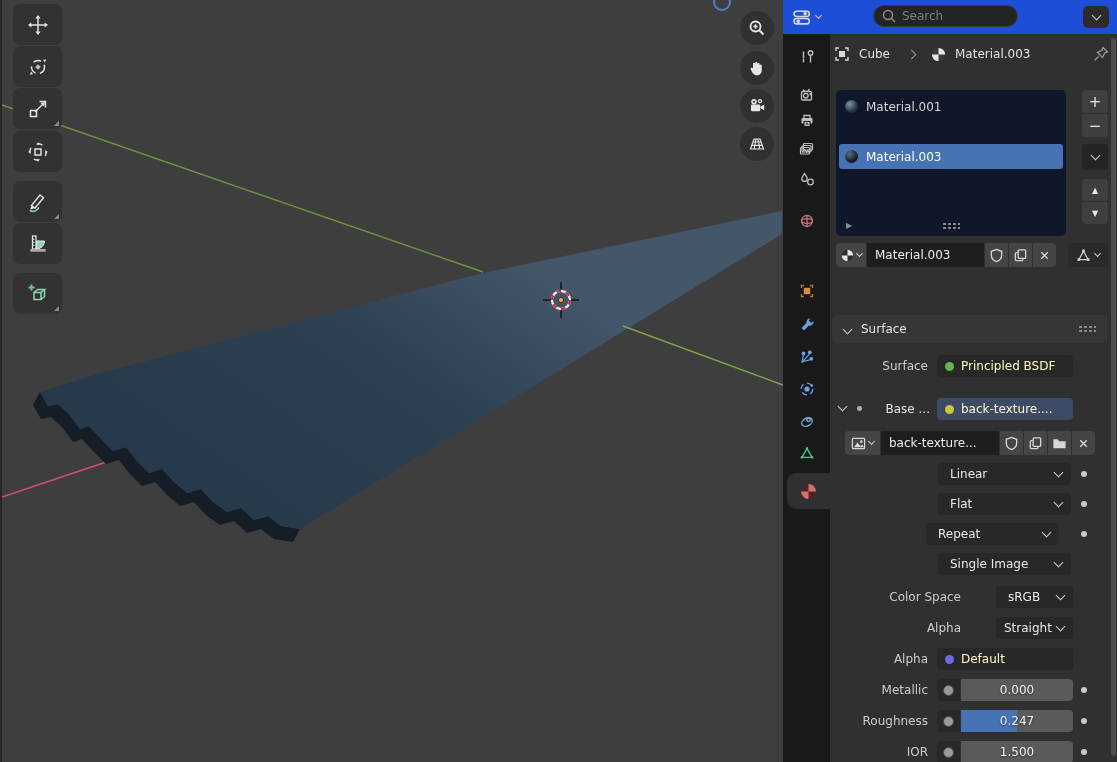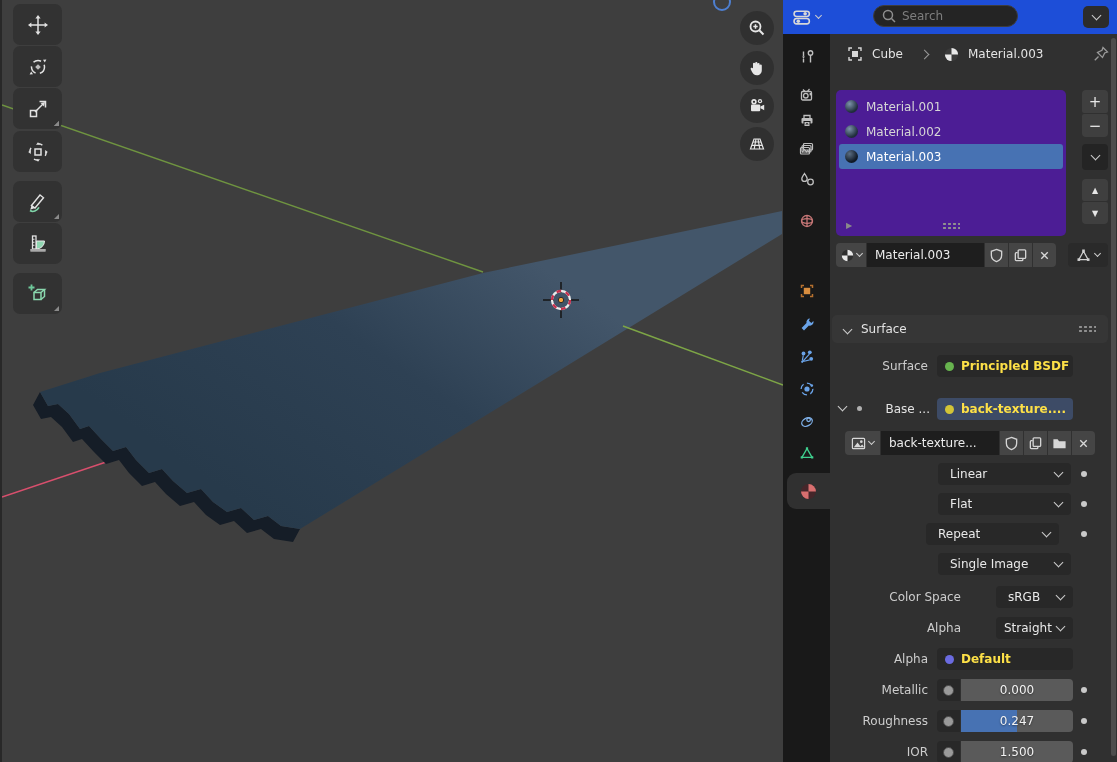--- a/index.html
+++ b/index.html
@@ -33,35 +33,35 @@
   .tab.sel{background:#303030;border-radius:9px 0 0 9px;left:4px;width:43px;height:36px;}
   .content{position:absolute;left:47px;top:34px;width:287px;height:728px;background:#303030;}
   
   .cv{display:inline-block;width:6px;height:6px;border-right:1.6px solid #cdcdcd;border-bottom:1.6px solid #cdcdcd;}
   .cv.d{transform:rotate(45deg) ;margin-top:-3px;}
   .cv.r{transform:rotate(-45deg);}
   .cv.s{width:4px;height:4px;border-width:1.3px;}
   .grip{width:18px;height:8px;background-image:radial-gradient(circle,#909090 1.1px,transparent 1.3px);background-size:5px 4px;}
   .lab{position:absolute;left:0;width:98px;text-align:right;color:#cdcdcd;line-height:22px;white-space:nowrap;}
   .lab.lft{text-align:right;left:11px;width:120px;}
-  .fld{position:absolute;height:22px;background:#282828;border-radius:4px;display:flex;align-items:center;color:#fde047;font-weight:bold;}
+  .fld{position:absolute;height:22px;background:#282828;border-radius:4px;display:flex;align-items:center;color:#fef9c3;}
   .drop{position:absolute;height:22px;background:#282828;border-radius:4px;display:flex;align-items:center;color:#e9e9e9;padding:0 9px 0 12px;box-sizing:border-box;}
   .drop .cv{margin-left:auto;}
   .sock{position:absolute;width:23px;height:22px;background:#282828;border-radius:4px 0 0 4px;display:flex;align-items:center;justify-content:center;}
   .sockdot{width:9px;height:9px;border-radius:50%;background:#9a9a9a;border:1.5px solid #4a4a4a;}
   .slider{position:absolute;left:131px;width:112px;height:22px;background:#5a5a5a;border-radius:0 4px 4px 0;overflow:hidden;}
   .slider .fill{position:absolute;left:0;top:0;bottom:0;background:#4772b3;}
   .slider .val{position:absolute;inset:0;display:flex;align-items:center;justify-content:center;color:#f2f2f2;text-shadow:0 1px 2px rgba(0,0,0,.45);}
   .adot{position:absolute;left:251px;top:8px;width:6px;height:6px;border-radius:50%;background:#c9c9c9;}
   .ndot{width:9px;height:9px;border-radius:50%;margin:0 7px 0 8px;flex:0 0 auto;}
   .ibtn{position:absolute;height:24px;background:#454545;display:flex;align-items:center;justify-content:center;}
   .namefld{position:absolute;height:24px;background:#1e1e1e;color:#ececec;display:flex;align-items:center;padding-left:8px;box-sizing:border-box;white-space:nowrap;overflow:hidden;}
   .panelhdr{position:absolute;left:2px;width:276px;height:28px;background:#363636;border-radius:5px;display:flex;align-items:center;color:#e3e3e3;}
   .panelhdr .grip{margin-left:auto;margin-right:12px;}
-  .listbox{position:absolute;left:6px;top:56px;width:230px;height:146px;background:#4c1d95;border-radius:5px;}
+  .listbox{position:absolute;left:6px;top:56px;width:230px;height:146px;background:#0f172a;border-radius:5px;}
   .slotrow{position:absolute;left:3px;width:224px;height:25px;display:flex;align-items:center;padding-left:6px;box-sizing:border-box;color:#d6d6d6;border-radius:3px;}
   .slotrow.sel{background:#4772b3;color:#ffffff;}
   .sphere{width:13px;height:13px;border-radius:50%;background:radial-gradient(circle at 35% 30%,#7d93ab,#22303f 65%,#141d27);margin-right:8px;flex:0 0 auto;}
   .opbtn{position:absolute;left:252px;width:26px;background:#3f3f3f;border-radius:4px;color:#e6e6e6;display:flex;align-items:center;justify-content:center;}
   .bc{position:absolute;left:0;top:7px;width:287px;height:26px;display:flex;align-items:center;color:#e3e3e3;}
   .scrollbar{position:absolute;right:1px;top:4px;width:5px;height:718px;border-radius:3px;background:#4d4d4d;}
 </style>
 </head>
 <body>
 
@@ -329,21 +329,21 @@
         <svg width="17" height="17" viewBox="0 0 16 16">
             <circle cx="8" cy="8" r="7" fill="#45262a"></circle>
             <path d="M8 1a7 7 0 0 1 7 7H8z" fill="#d76f6f"></path>
             <path d="M8 15a7 7 0 0 1-7-7h7z" fill="#d76f6f"></path>
           </svg>
       </div>
     </div>
 
     <div class="content">
 
-      <div class="bc" style="padding-left:17px;box-sizing:border-box;">
+      <div class="bc" style="padding-left:4px;box-sizing:border-box;">
         <svg width="16" height="16" viewBox="0 0 16 16" style="margin-right:9px;">
             <g stroke="#d8d8d8" stroke-width="1.4" fill="none">
               <path d="M2 5V2h3M11 2h3v3M14 11v3h-3M5 14H2v-3"></path>
             </g>
             <rect x="5" y="5" width="6" height="6" fill="#d8d8d8"></rect>
           </svg>
         <span>Cube</span>
         <span class="cv r" style="margin:0 16px 0 18px;border-color:#9a9a9a;"></span>
         <svg width="15" height="15" viewBox="0 0 16 16" style="margin-right:9px;">
             <circle cx="8" cy="8" r="7" fill="#3a3a3a"></circle>
@@ -355,24 +355,20 @@
             <path d="M10 1.5L14.5 6l-2.8 1L9.5 11.5 4.5 6.5 9 4.3z"></path>
             <path d="M5.5 10.5L1.8 14.2"></path>
           </svg>
       </div>
 
       <div class="listbox">
         <div class="slotrow" style="top:4px">
           <span class="sphere"></span>
           <span>Material.001</span>
         </div>
-        <div class="slotrow" style="top:29px">
-          <span class="sphere"></span>
-          <span>Material.002</span>
-        </div>
         <div class="slotrow sel" style="top:54px">
           <span class="sphere" style="background:radial-gradient(circle at 35% 30%,#5a6d82,#101a26 65%);"></span>
           <span>Material.003</span>
         </div>
         <span style="position:absolute;left:10px;bottom:6px;font-size:8px;color:#8a8a8a;">▶</span>
         <span class="grip" style="position:absolute;left:106px;bottom:6px;"></span>
       </div>
 
       <div class="opbtn" style="top:56px;height:23px;font-size:15px;border-radius:4px 4px 2px 2px;">
           <span>+</span>

